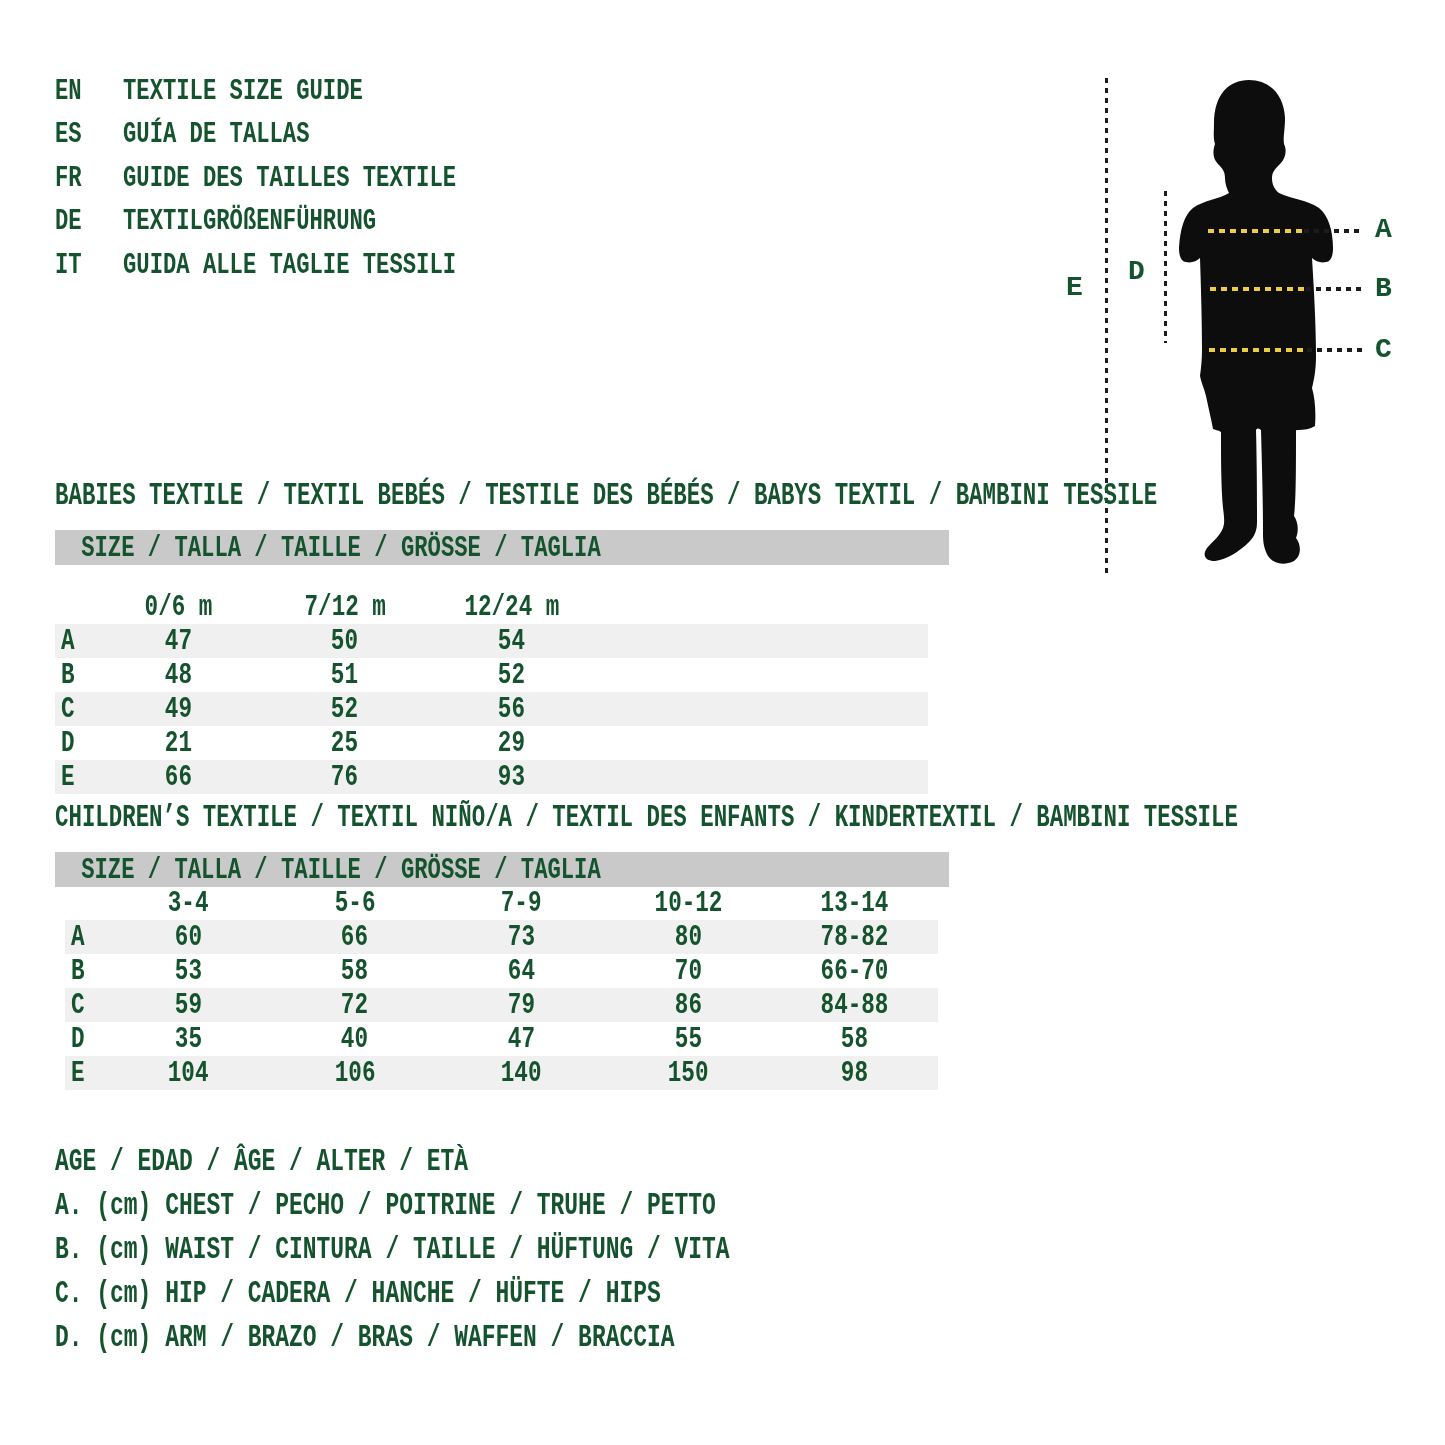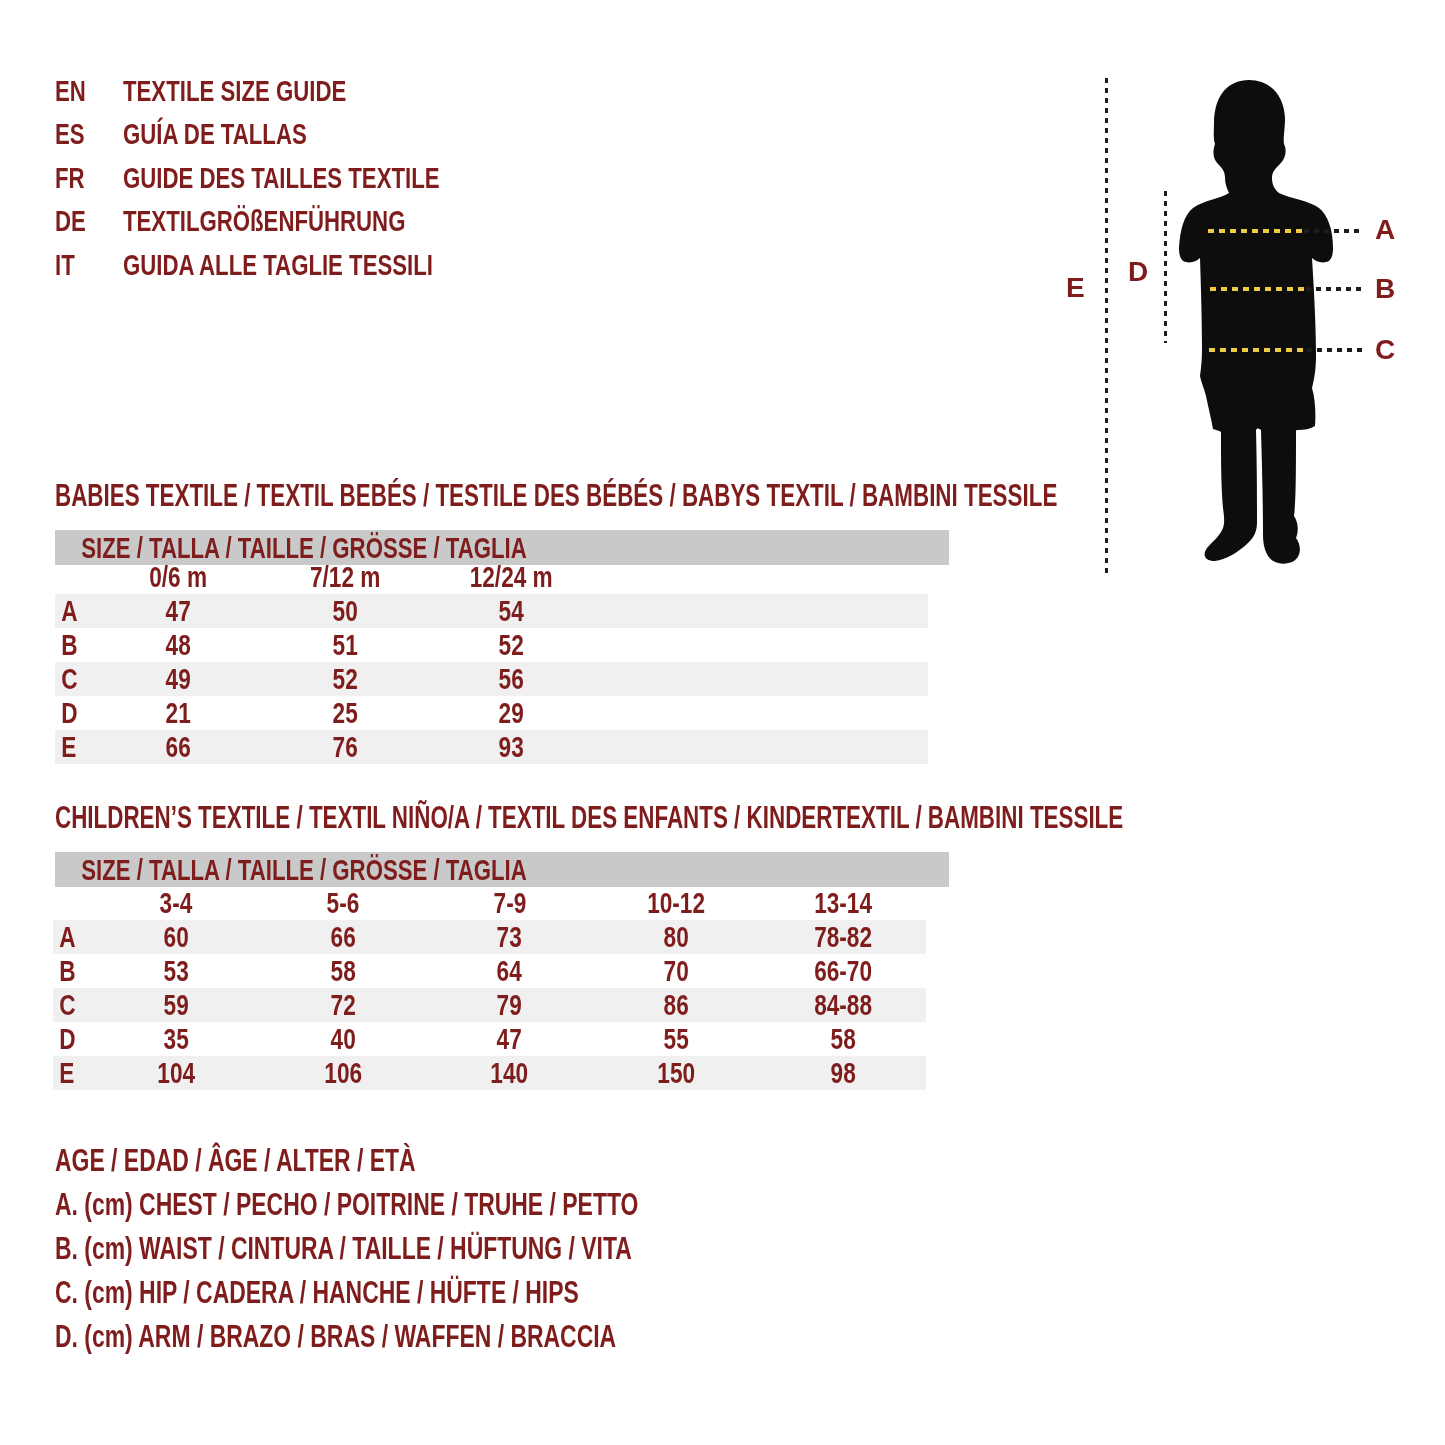--- a/index.html
+++ b/index.html
@@ -1,17 +1,17 @@
 <!DOCTYPE html>
 <html><head>
 <meta charset="utf-8">
 <style>
   html,body{margin:0;padding:0;background:#fff;}
   #canvas{position:relative;width:1445px;height:1445px;background:#fff;overflow:hidden;
-          font-family:Liberation Sans, sans-serif;color:#7f1d1d;font-weight:bold;}
+          font-family:Liberation Mono, monospace;color:#14532d;font-weight:bold;}
   .abs{position:absolute;}
   
   .cx{display:inline-block;white-space:nowrap;transform:scaleX(0.74);transform-origin:0 50%;}
   .cxt{display:inline-block;white-space:nowrap;transform:scaleX(0.70);transform-origin:0 50%;}
   .cxc{display:inline-block;white-space:nowrap;transform:scaleX(0.78);transform-origin:center center;}
   
   .lang-row{display:flex;height:43.5px;align-items:center;font-size:30px;}
   .lang-code{width:68px;}
   
   .sec-title{font-size:32px;line-height:35px;}
@@ -92,21 +92,21 @@
   <div class="abs fig-label" style="left:1375px;top:334px;"><span>C</span></div>
 
   <div class="abs sec-title" style="left:55px;top:478px;">
     <span class="cxt">BABIES TEXTILE / TEXTIL BEBÉS / TESTILE DES BÉBÉS / BABYS TEXTIL / BAMBINI TESSILE</span>
   </div>
 
   <div class="abs size-bar" style="left:55px;top:530px;">
     <span class="cx">SIZE / TALLA / TAILLE / GRÖSSE / TAGLIA</span>
   </div>
 
-  <div class="abs tbl" style="left:55px;top:560px;">
+  <div class="abs tbl" style="left:55px;top:590px;">
     <div class="trow">
       <div class="cell-label"></div>
       <div class="cell"><span class="cxc">0/6 m</span></div>
       <div class="cell"><span class="cxc">7/12 m</span></div>
       <div class="cell"><span class="cxc">12/24 m</span></div>
     </div>
     <div class="trow shaded">
       <div class="cell-label"><span class="cxc">A</span></div>
       <div class="cell"><span class="cxc">47</span></div>
       <div class="cell"><span class="cxc">50</span></div>
@@ -139,21 +139,21 @@
   </div>
 
   <div class="abs sec-title" style="left:55px;top:800px;">
     <span class="cxt">CHILDREN’S TEXTILE / TEXTIL NIÑO/A / TEXTIL DES ENFANTS / KINDERTEXTIL / BAMBINI TESSILE</span>
   </div>
 
   <div class="abs size-bar" style="left:55px;top:852px;">
     <span class="cx">SIZE / TALLA / TAILLE / GRÖSSE / TAGLIA</span>
   </div>
 
-  <div class="abs tbl" style="left:53px;top:886px;">
+  <div class="abs tbl" style="left:65px;top:886px;">
     <div class="trow">
       <div class="cell-label"></div>
       <div class="cell"><span class="cxc">3-4</span></div>
       <div class="cell"><span class="cxc">5-6</span></div>
       <div class="cell"><span class="cxc">7-9</span></div>
       <div class="cell"><span class="cxc">10-12</span></div>
       <div class="cell"><span class="cxc">13-14</span></div>
     </div>
     <div class="trow shaded">
       <div class="cell-label"><span class="cxc">A</span></div>

